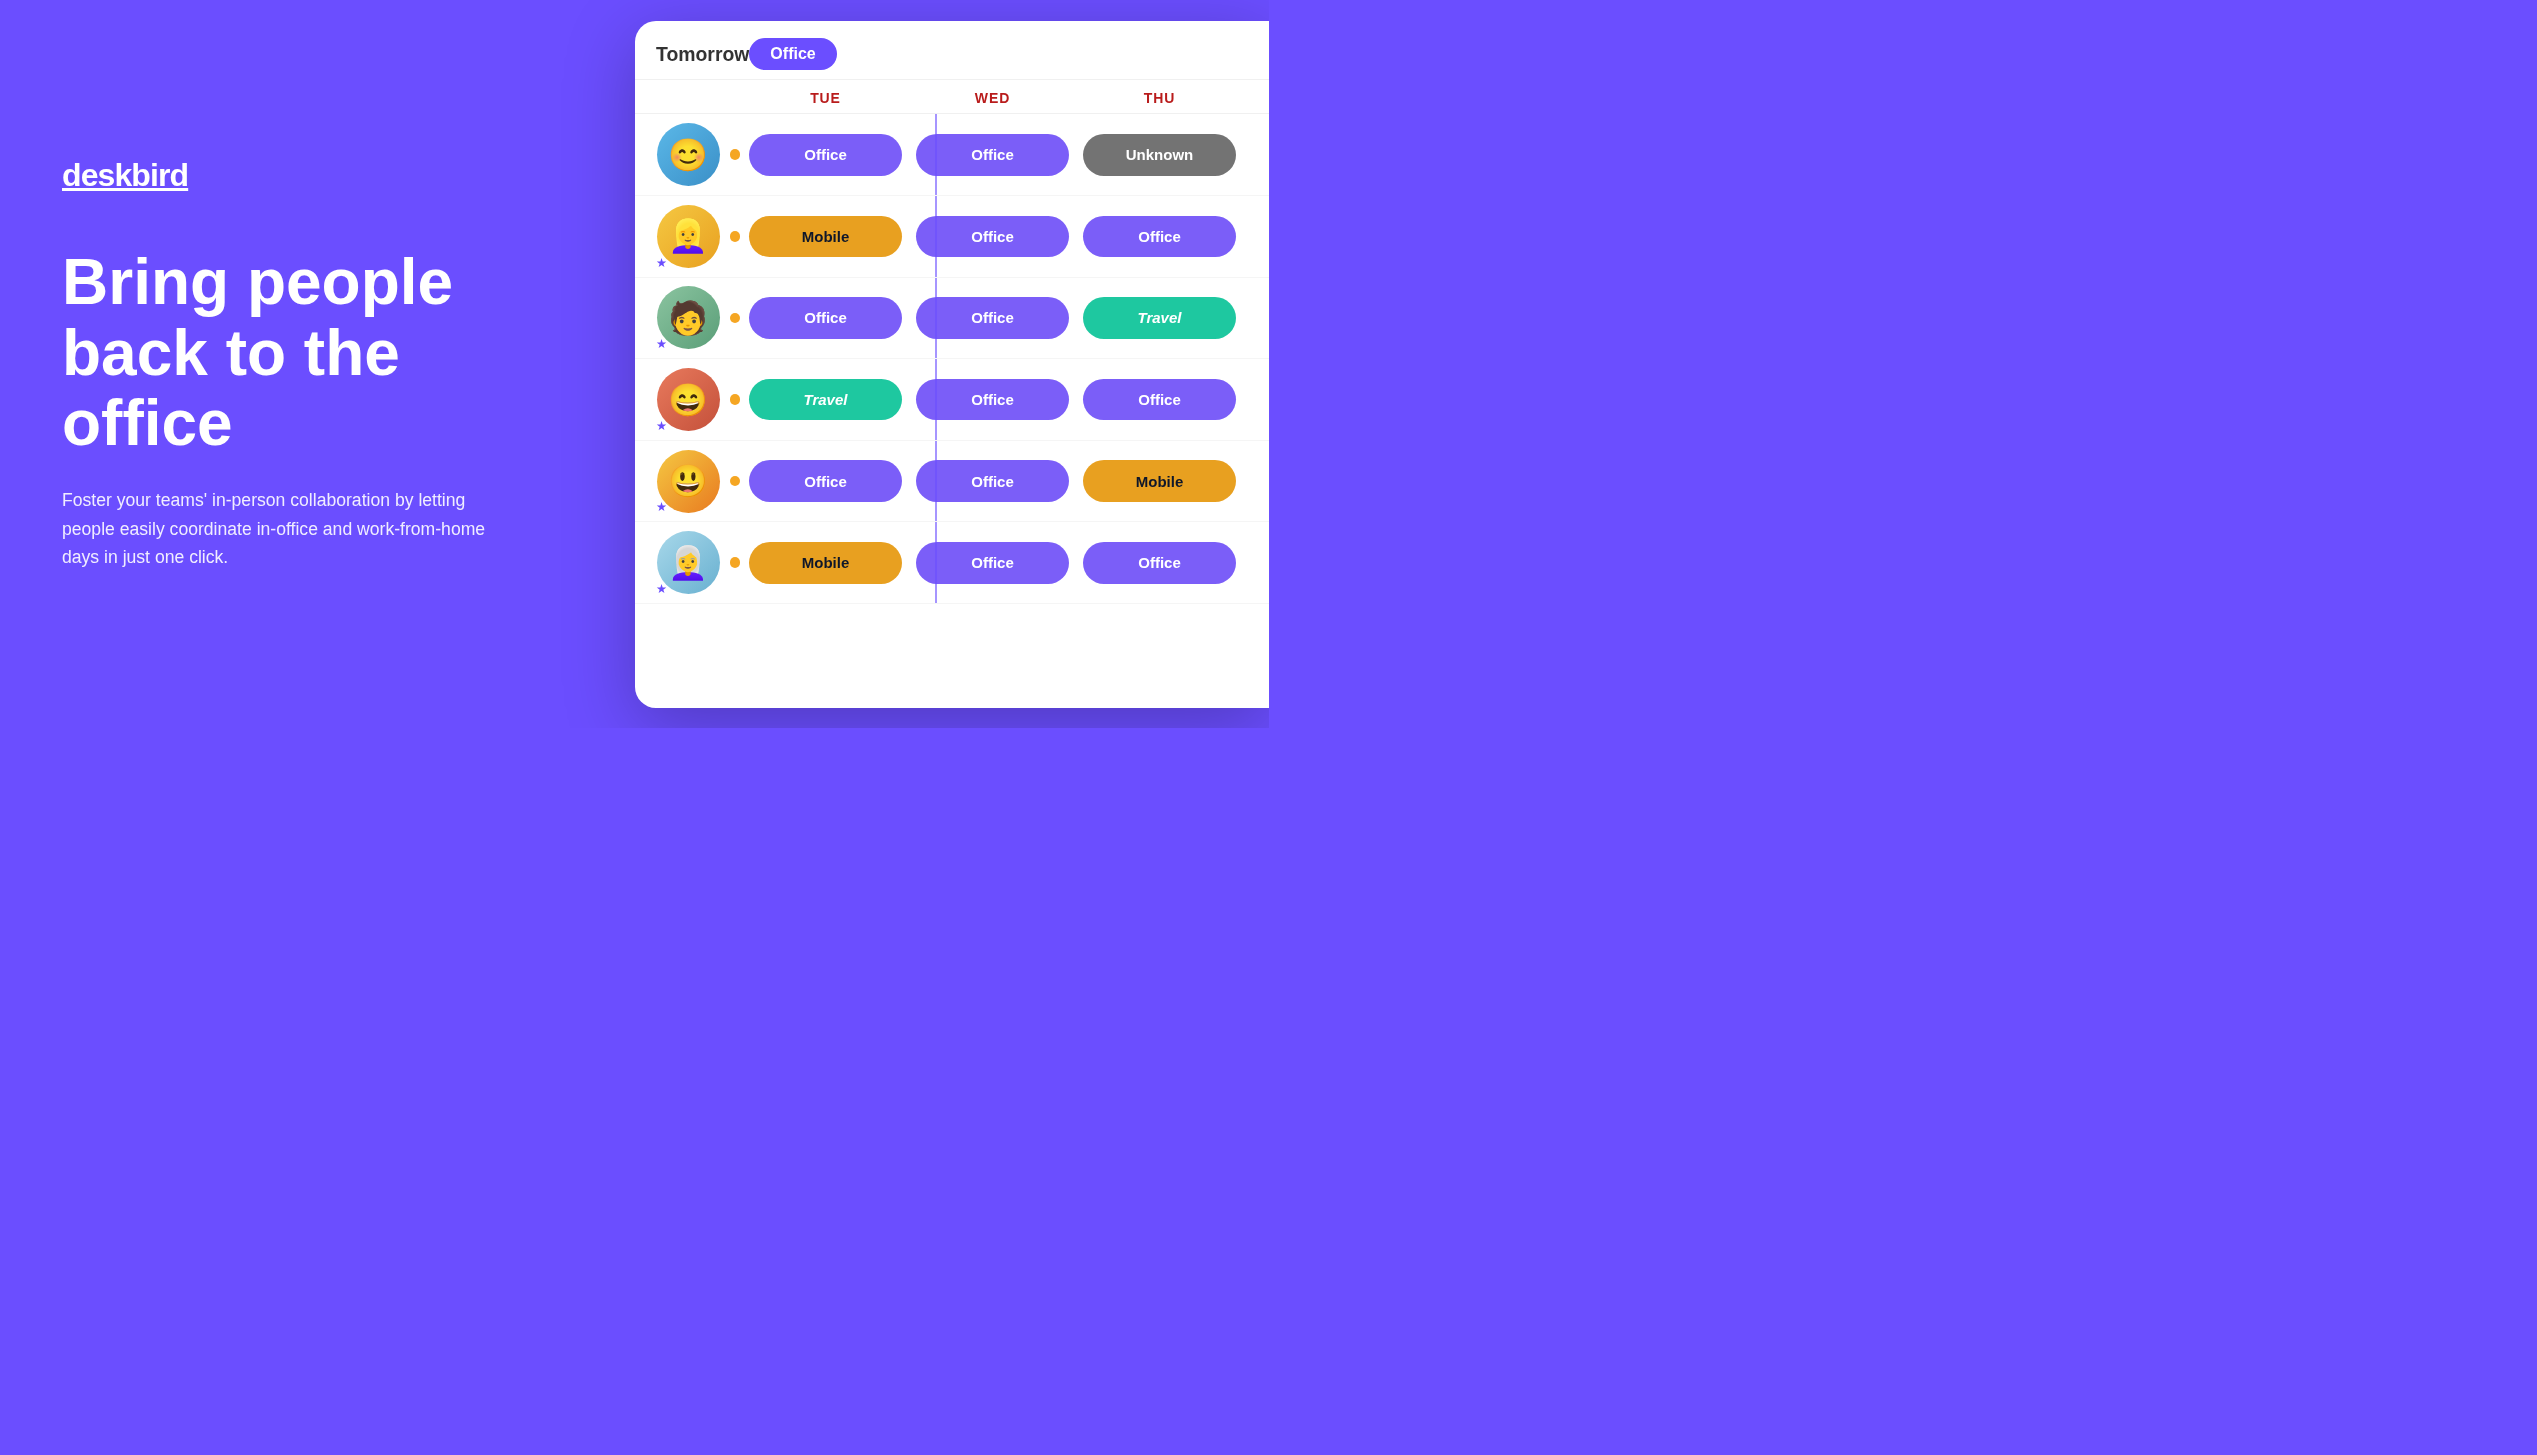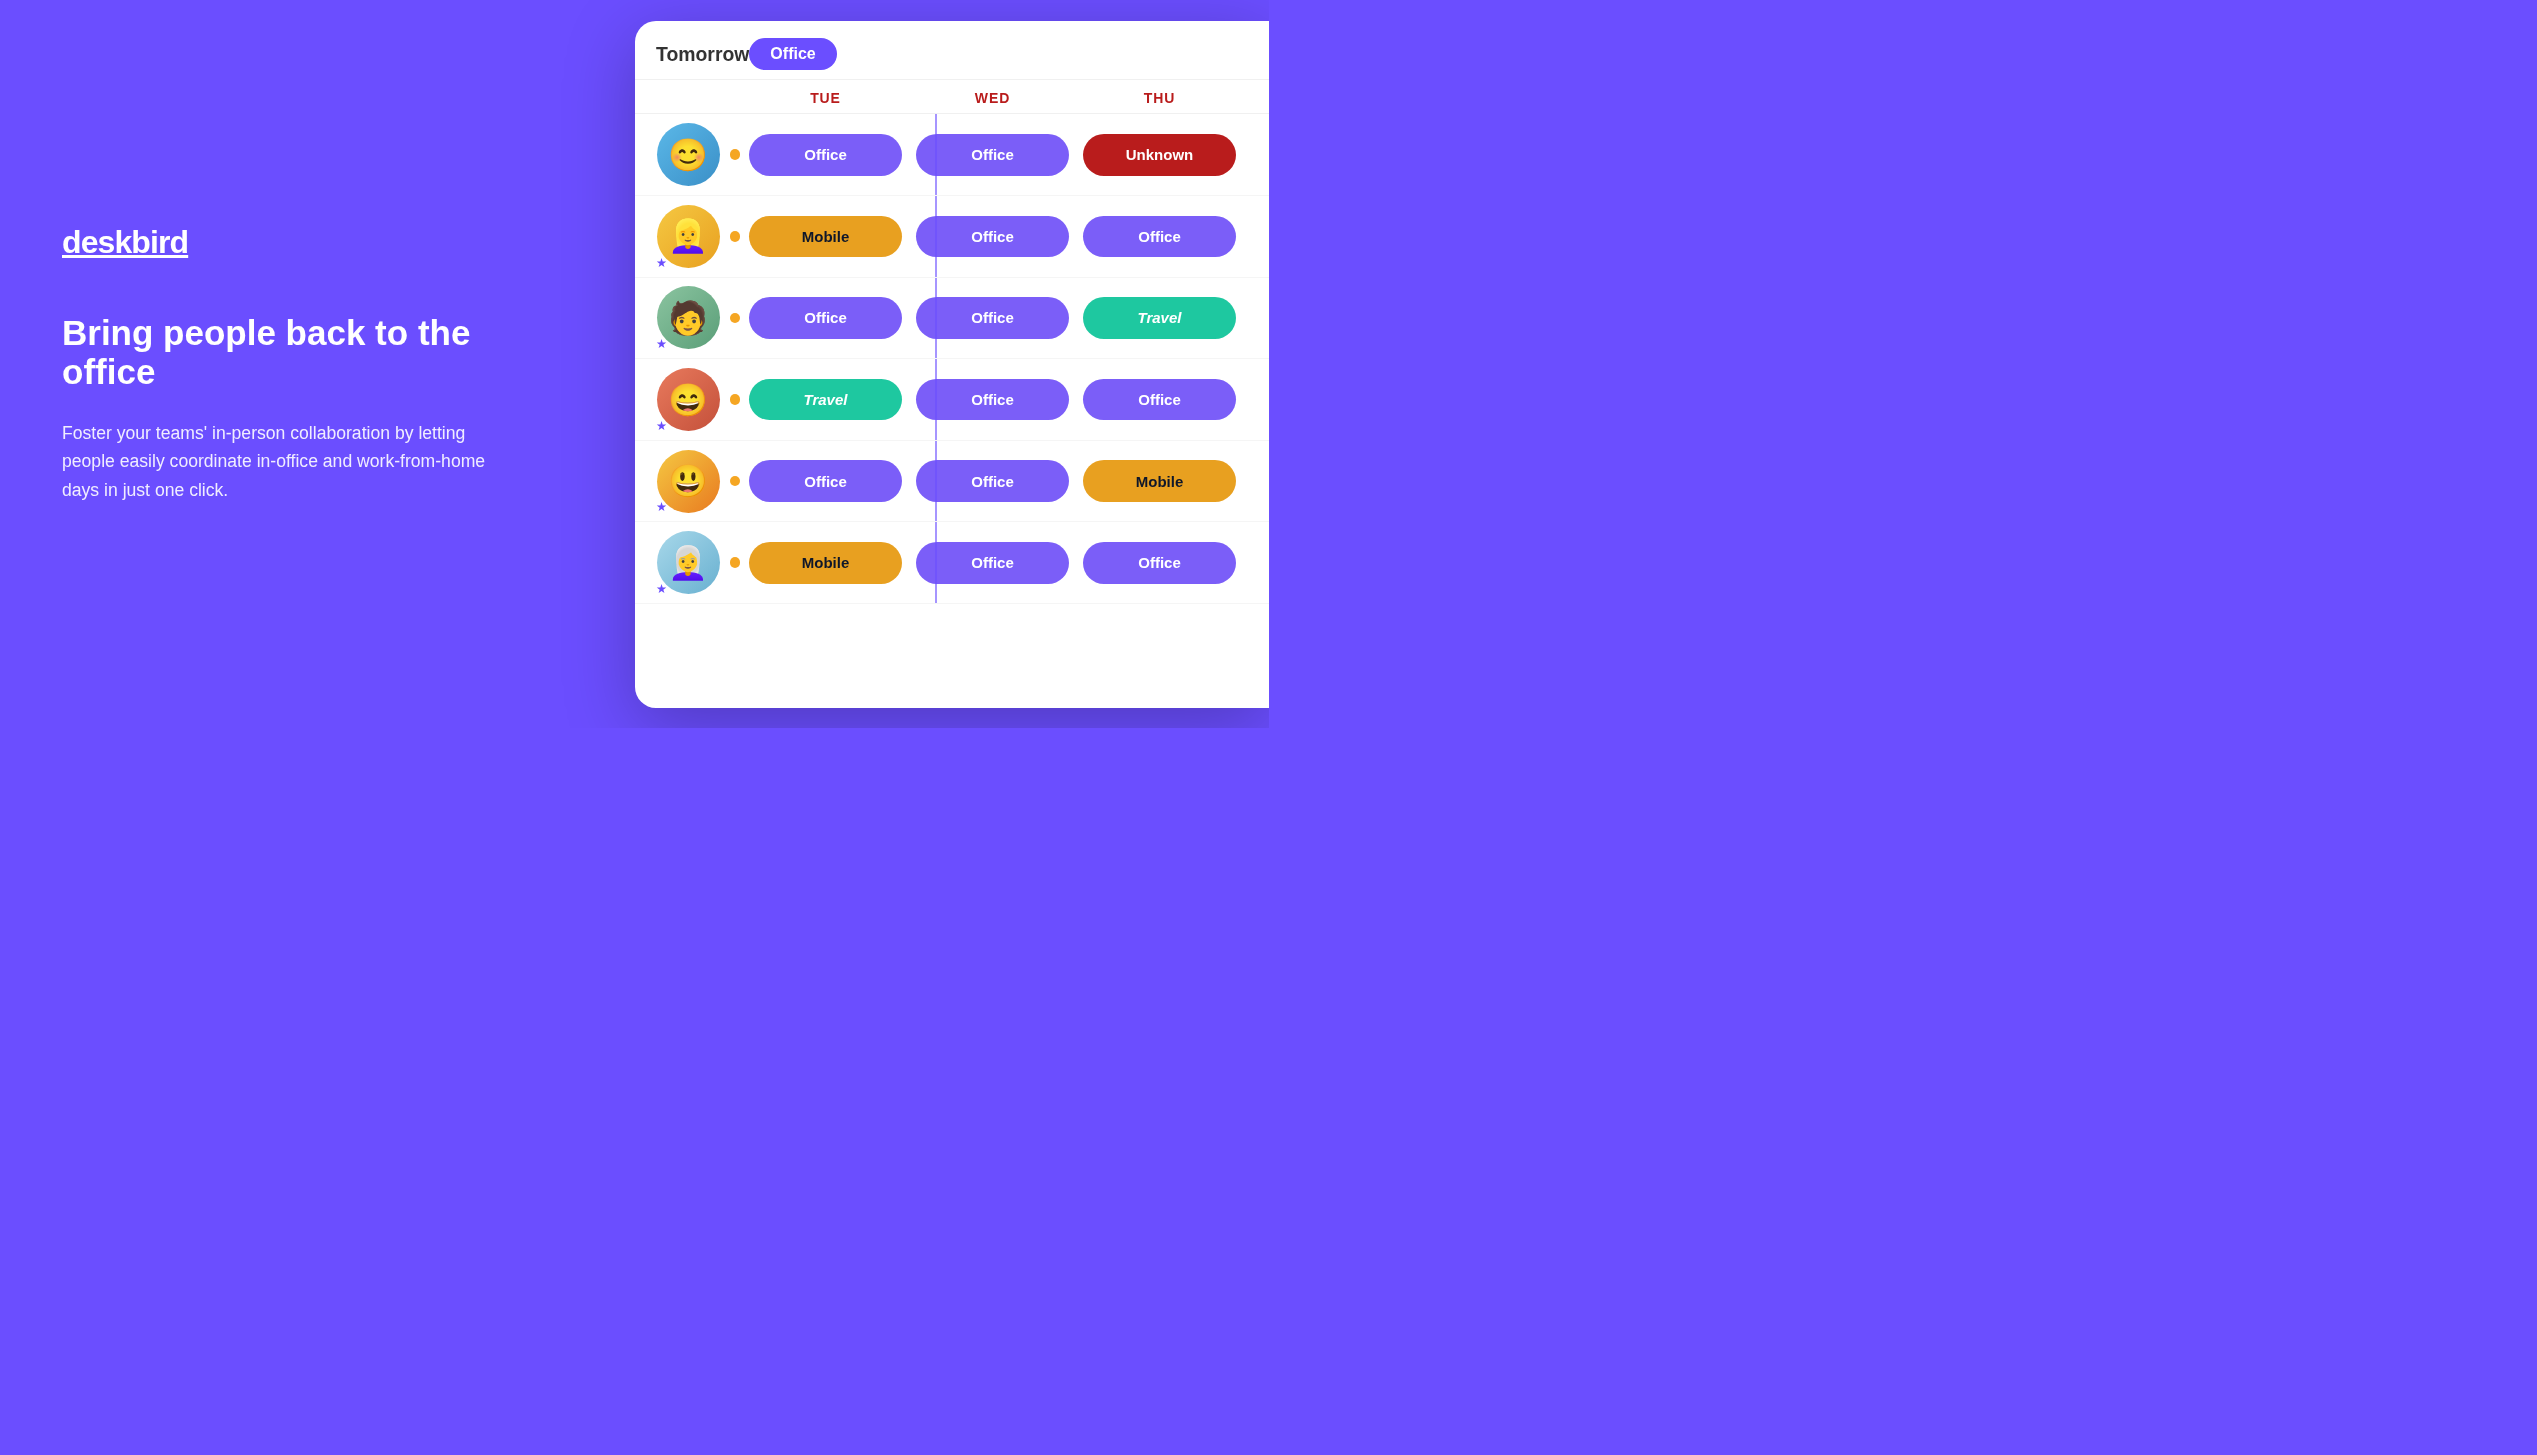--- a/index.html
+++ b/index.html
@@ -28,21 +28,21 @@
     .logo {
       font-size: 32px;
       font-weight: 800;
       color: white;
       margin-bottom: 53px;
       letter-spacing: -0.9px;
       text-decoration: underline;
     }
 
     .headline {
-      font-size: 35px;
+      font-size: 64px;
       font-weight: 800;
       line-height: 1.1;
       margin-bottom: 28px;
       color: white;
     }
 
     .description {
       font-size: 17.6px;
       line-height: 1.6;
       color: rgba(255,255,255,0.9);
@@ -197,21 +197,21 @@
       color: #0f172a;
     }
 
     .pill-travel {
       background: #1EC8A0;
       color: white;
       font-style: italic;
     }
 
     .pill-unknown {
-      background: #b91c1c;
+      background: #737373;
       color: white;
     }
 
     
     .face {
       width: 100%;
       height: 100%;
       display: flex;
       align-items: center;
       justify-content: center;

